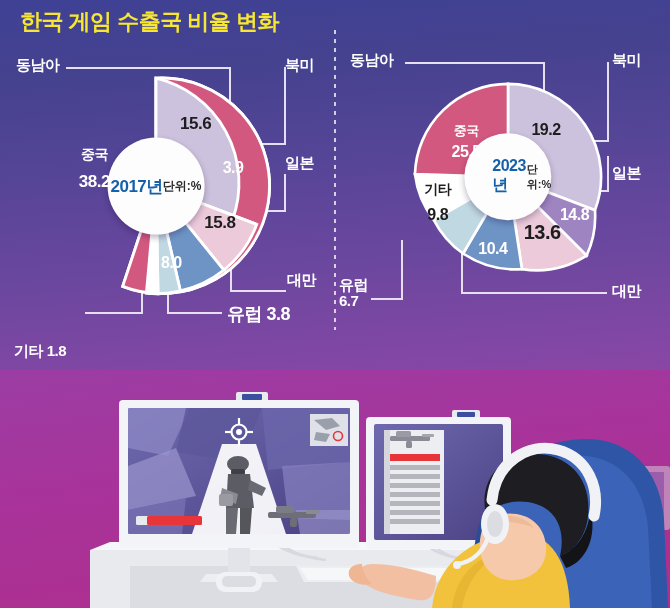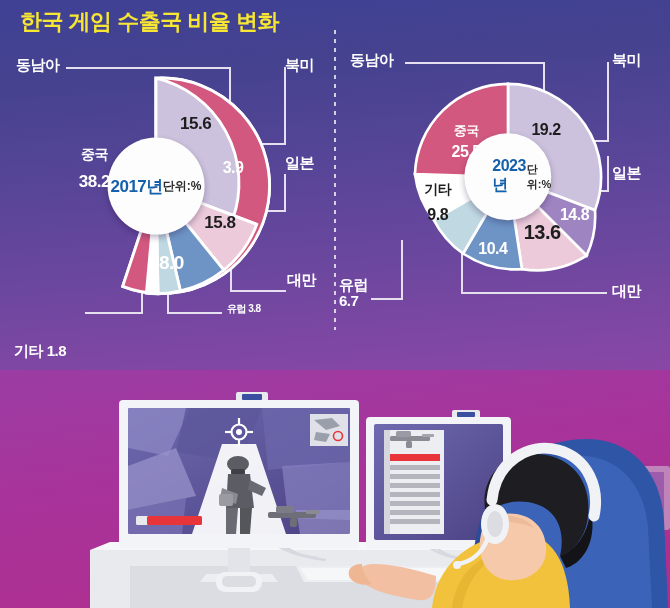--- a/index.html
+++ b/index.html
@@ -152,21 +152,21 @@
     <div class="lead v" style="left:167px; top:200px; height:70px;"></div>
     <div class="lead h" style="left:167px; top:268px; width:55px;"></div>
 
     <div class="lead v" style="left:141px; top:208px; height:62px;"></div>
     <div class="lead h" style="left:85px; top:268px; width:57px;"></div>
 
     <div class="olabel" style="left:16px; top:12px; font-size:15px;">동남아</div>
     <div class="olabel" style="left:285px; top:12px; font-size:15px;">북미</div>
     <div class="olabel" style="left:285px; top:110px; font-size:15px;">일본</div>
     <div class="olabel" style="left:287px; top:227px; font-size:15px;">대만</div>
-    <div class="olabel" style="left:227px; top:258px; font-size:10px;">유럽 3.8</div>
+    <div class="olabel" style="left:227px; top:258px; font-size:18px;">유럽 3.8</div>
     <div class="olabel" style="left:14px; top:258px; font-size:15px;margin-top:40px;">기타 1.8</div>
 
     <div class="donut-wrap" id="donut-2017">
       <svg viewBox="0 0 200 200" aria-hidden="true">
         <g stroke="#ffffff" stroke-width="2.6">
 
           <path d="M100 100 L100 2 A98 98 0 1 1 69.7 191.2 Z" fill="#d2587f"></path>
 
           <path d="M100 100 L69.7 191.2 A98 98 0 0 1 59.5 186.9 Z" fill="#ffffff" transform="rotate(180 100 100)"></path>
 
@@ -193,21 +193,21 @@
       <div class="hub" id="hub-2017">
         <div class="hub-year">2017년</div>
         <div class="hub-unit">단위:%</div>
       </div>
 
       <div class="val light" style="left:22%; top:36%; font-size:14px;">중국</div>
       <div class="val light" style="left:22%; top:48%; font-size:17px;">38.2</div>
       <div class="val dark" style="left:68%; top:22%; font-size:17px;">15.6</div>
       <div class="val light" style="left:85%; top:42%; font-size:16px;">3.9</div>
       <div class="val dark" style="left:79%; top:67%; font-size:17px;">15.8</div>
-      <div class="val light" style="left:57%; top:85%; font-size:19px;text-align:right;">8.0</div>
+      <div class="val light" style="left:57%; top:85%; font-size:16px;text-align:right;">8.0</div>
     </div>
   </div>
 
   <div class="chart-panel" id="panel-2023">
 
     <div class="lead h" style="left:70px; top:18px; width:140px;"></div>
     <div class="lead v" style="left:208px; top:18px; height:40px;"></div>
 
     <div class="lead v" style="left:272px; top:18px; height:80px;"></div>
     <div class="lead h" style="left:208px; top:96px; width:66px;"></div>

